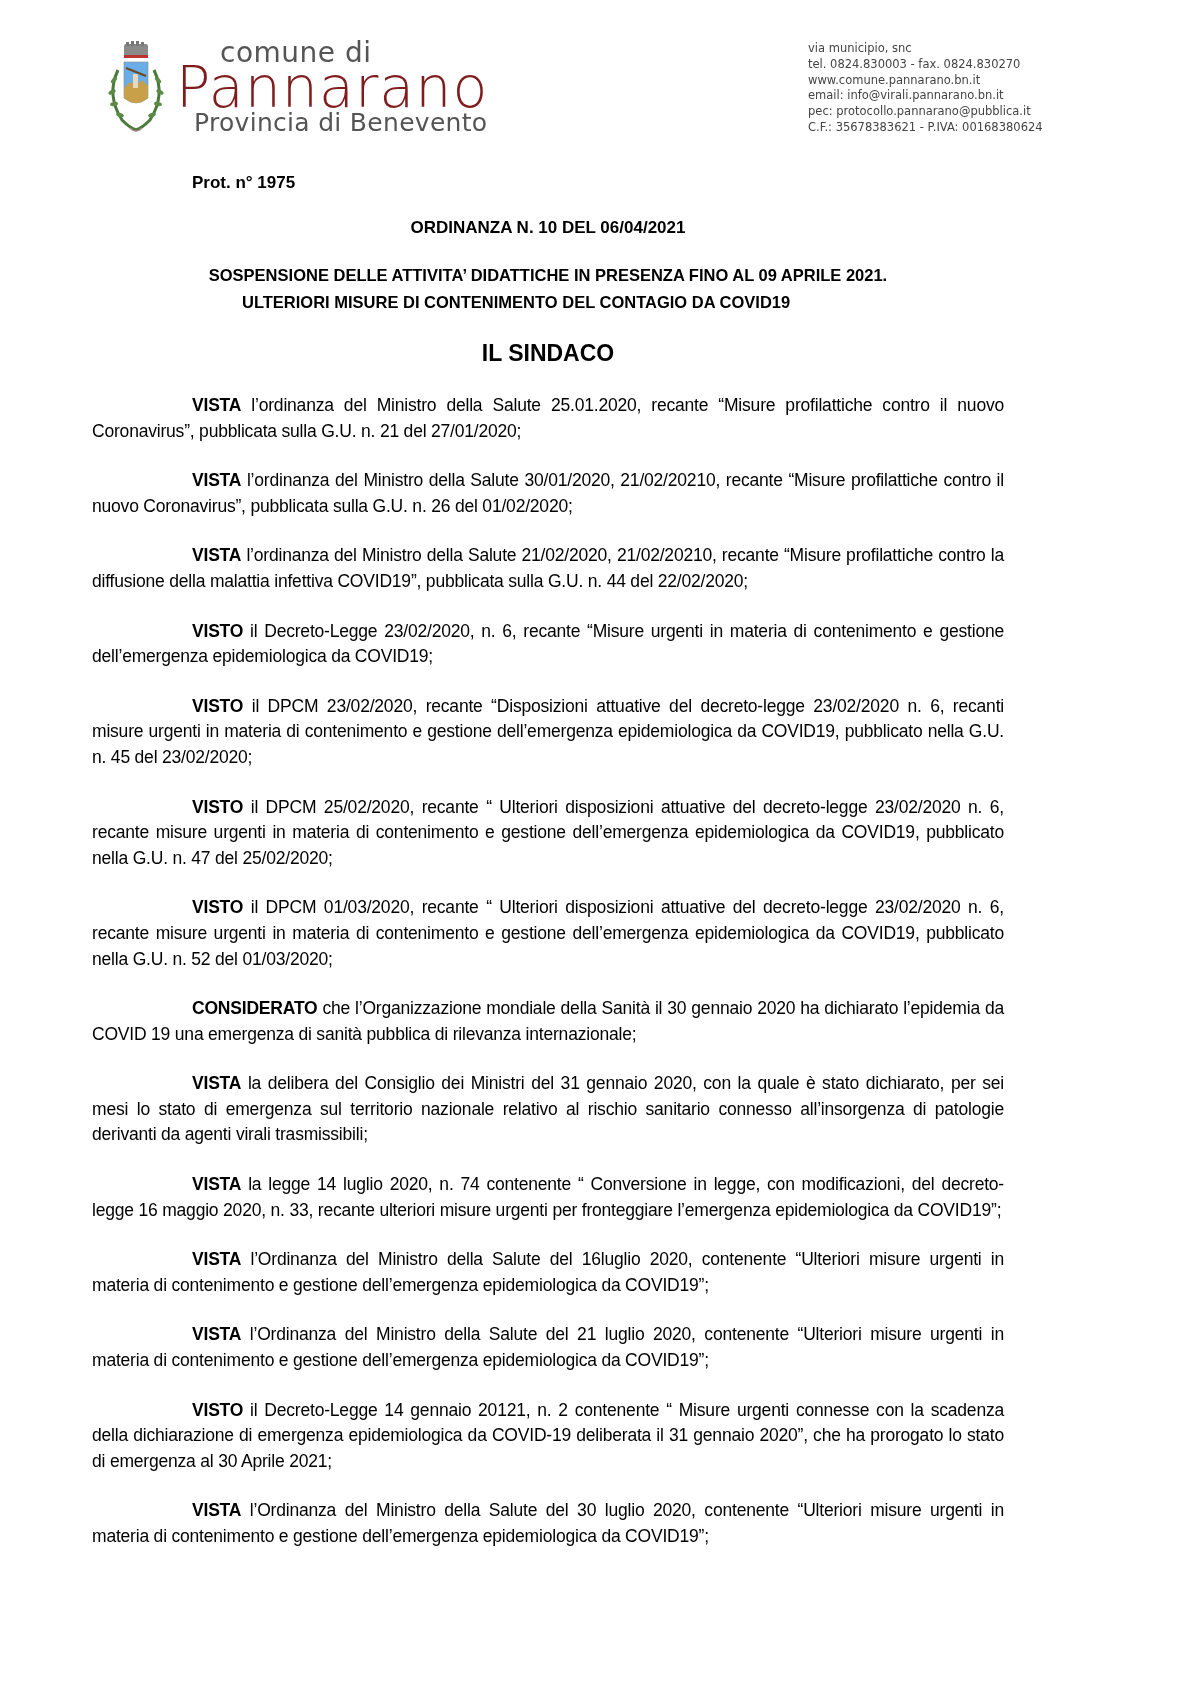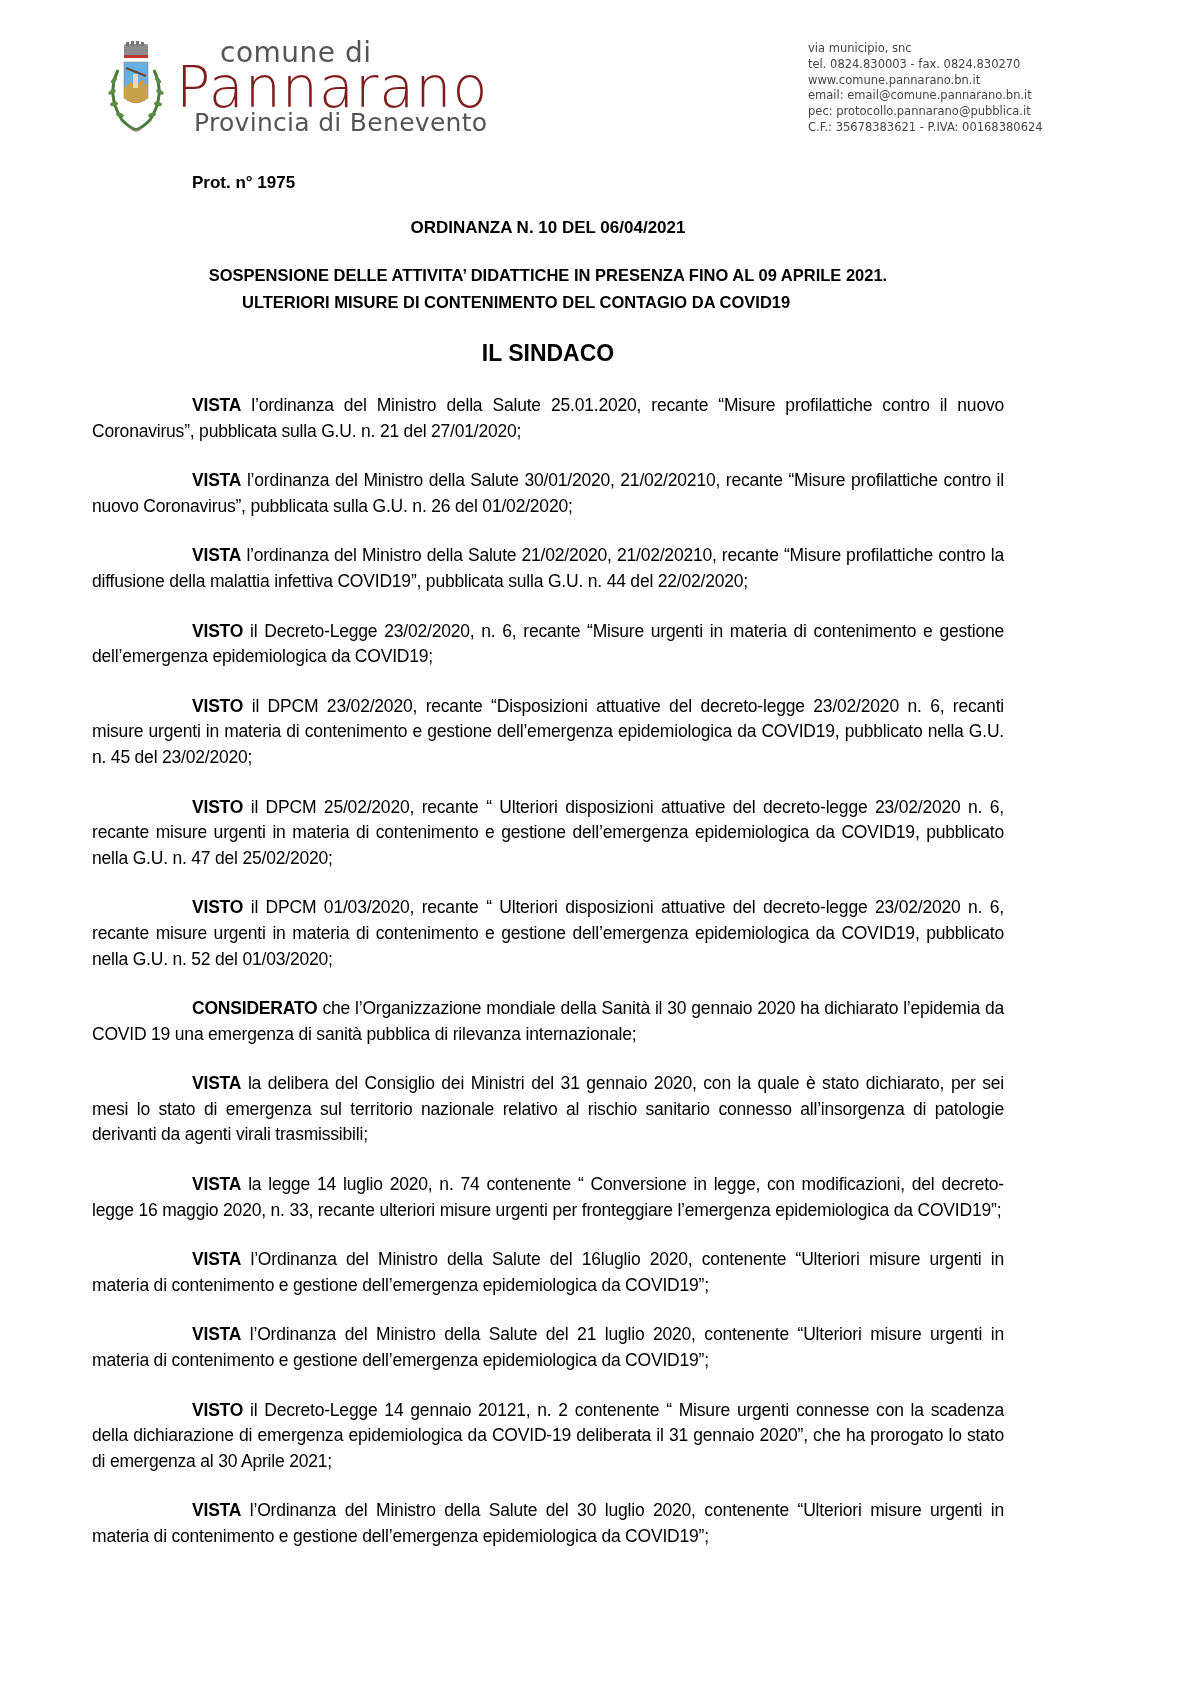--- a/index.html
+++ b/index.html
@@ -59,21 +59,21 @@
   </svg>
   <div class="brand">
     <div class="l1">comune di</div>
     <div class="l2">Pannarano</div>
     <div class="l3">Provincia di Benevento</div>
   </div>
   <div class="contacts">
     <div>via municipio, snc</div>
     <div>tel. 0824.830003 - fax. 0824.830270</div>
     <div>www.comune.pannarano.bn.it</div>
-    <div>email: email@comune.pannarano.bn.it</div>
+    <div>email: info@virali.pannarano.bn.it</div>
     <div>pec: protocollo.pannarano@pubblica.it</div>
     <div>C.F.: 35678383621 - P.IVA: 00168380624</div>
   </div>
 </div>
 
 <div class="doc">
   <div class="prot">Prot. n° 1975</div>
   <div class="center t1">ORDINANZA N. 10 DEL 06/04/2021</div>
   <div class="center t2">SOSPENSIONE DELLE ATTIVITA’ DIDATTICHE IN PRESENZA FINO AL 09 APRILE 2021.</div>
   <div class="center t3">ULTERIORI MISURE DI CONTENIMENTO DEL CONTAGIO DA COVID19</div>

